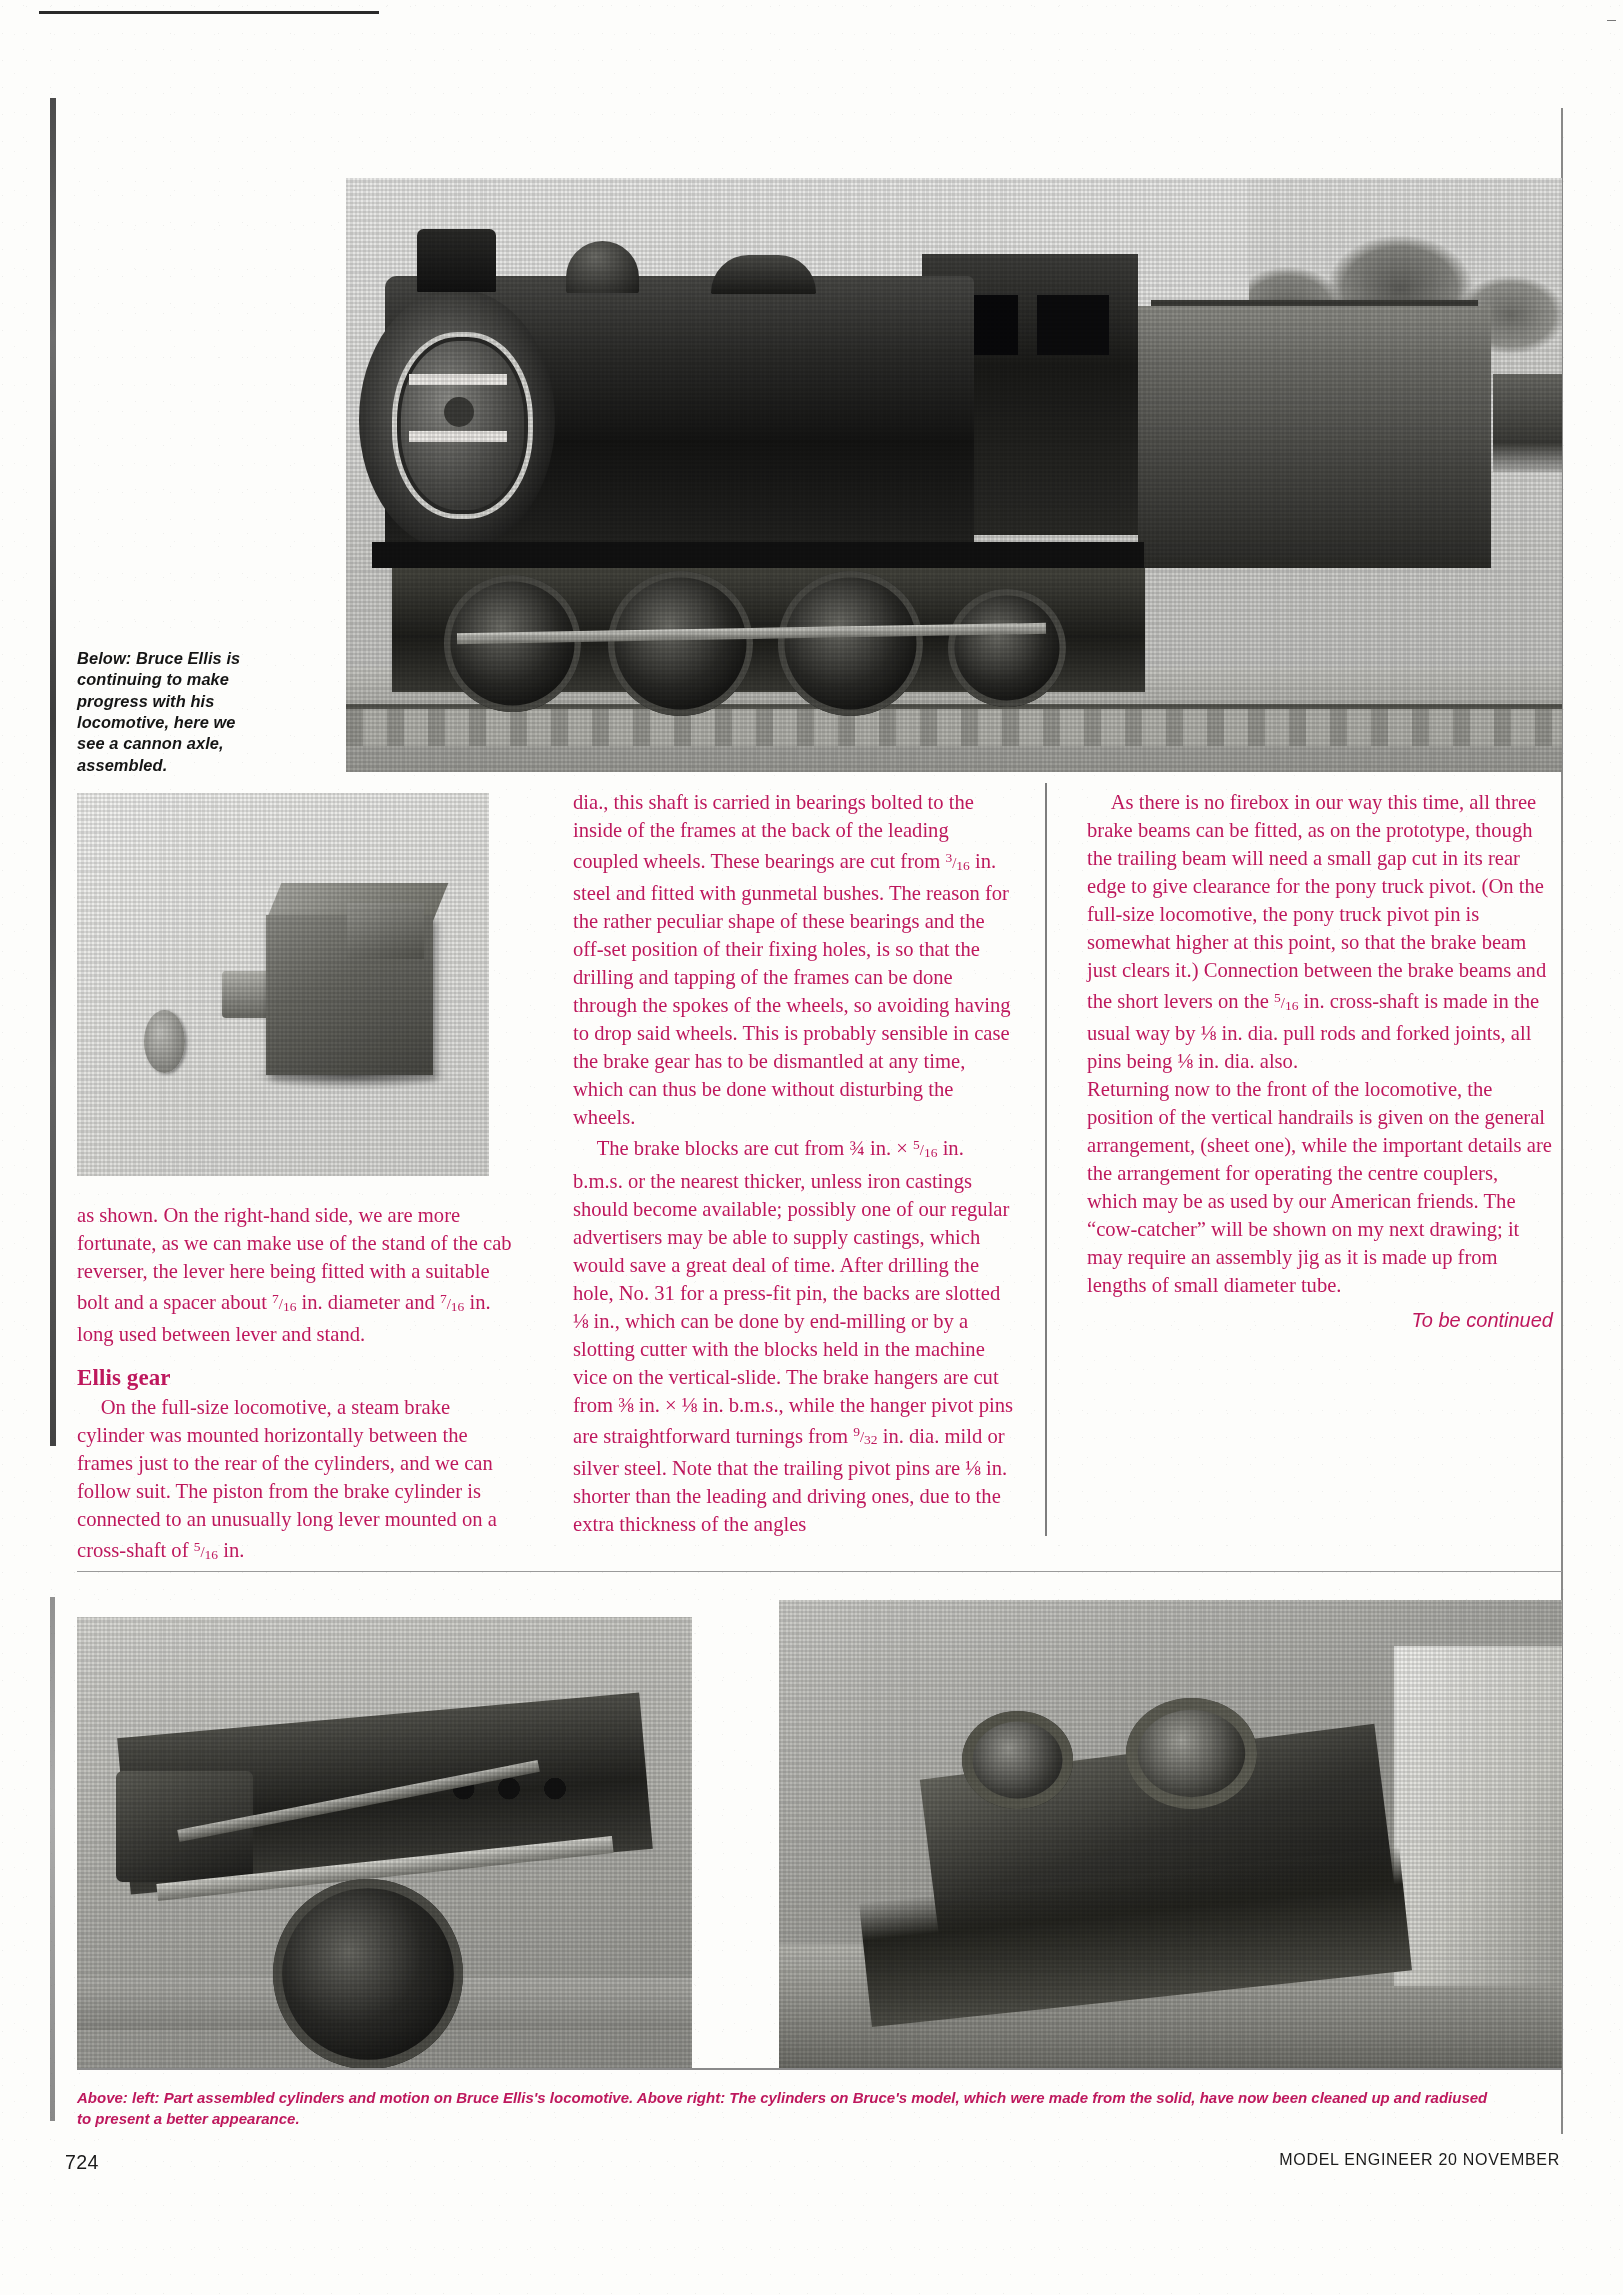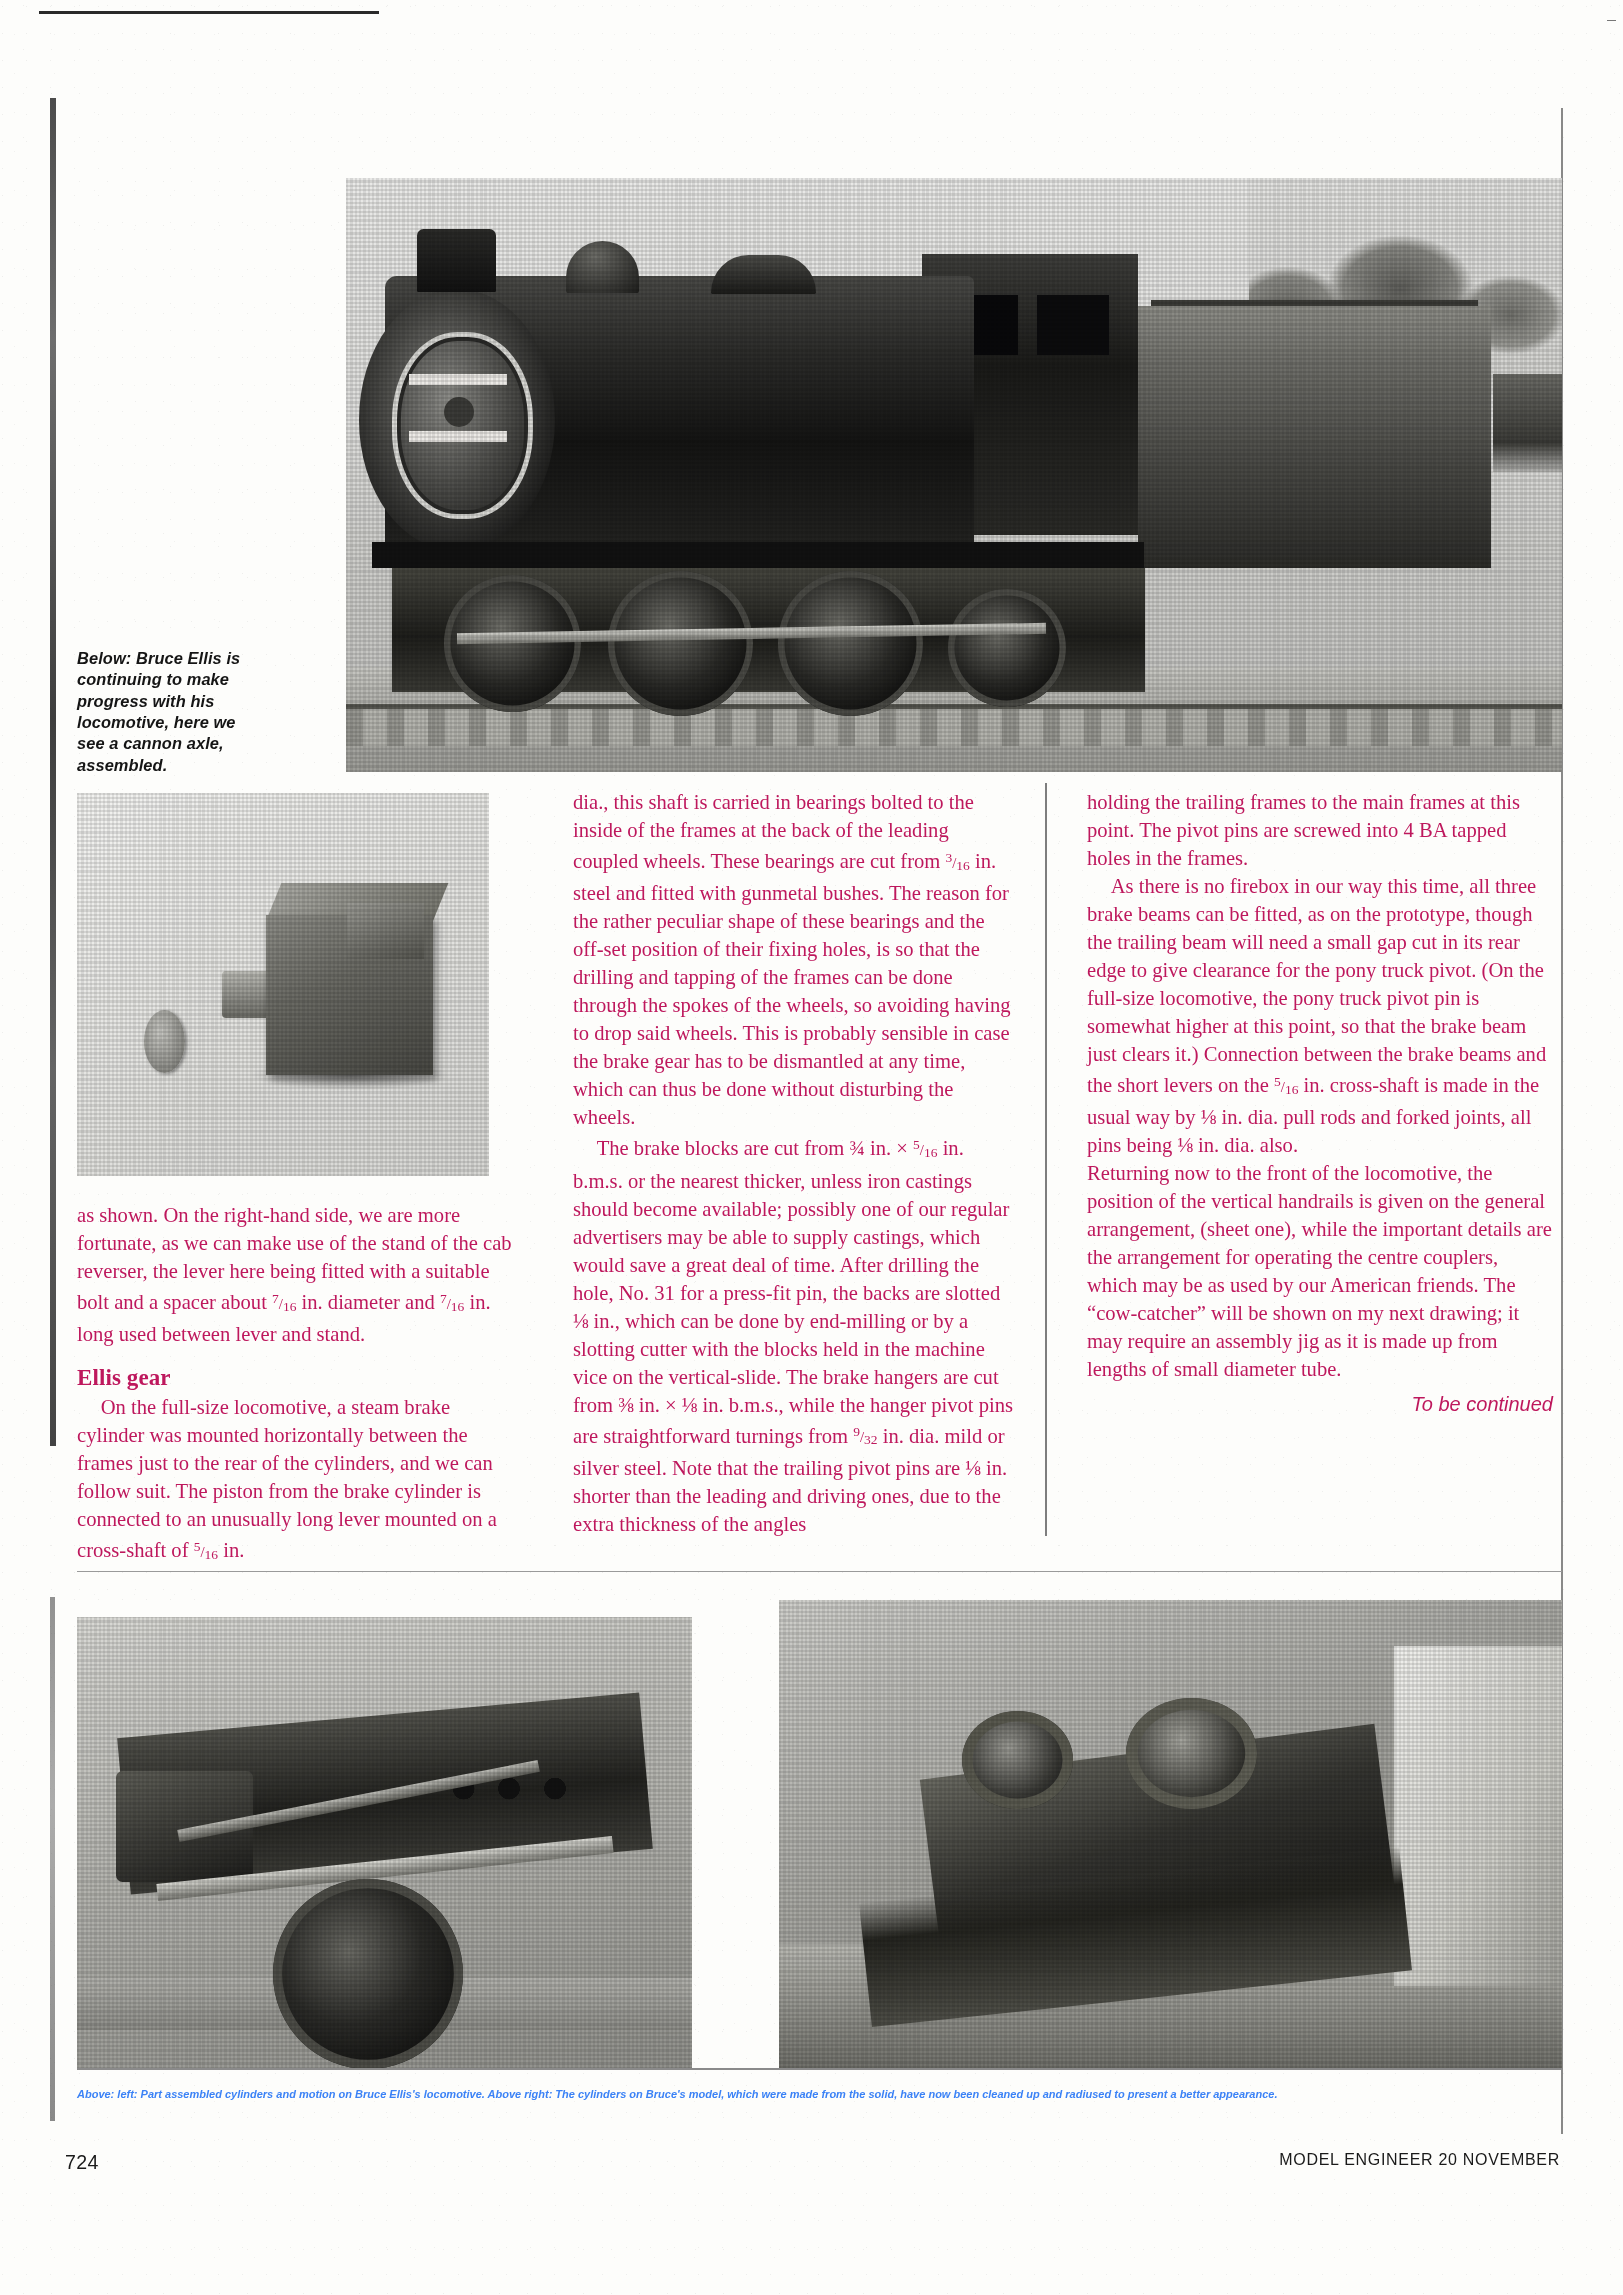--- a/index.html
+++ b/index.html
@@ -343,22 +343,22 @@
     font-size:20px;
     text-align:right;
     margin-top:6.5px;
   }
 
   
   #cap-bottom {
     position:absolute; left:77px; top:2087px; width:1427px;
     font-family:"Liberation Sans", sans-serif;
     font-style:italic; font-weight:bold;
-    font-size:11px; line-height:1.42;
-    color:#3b82f6;
+    font-size:15px; line-height:1.42;
+    color:#be185d;
   }
 
   
   .footer-left {
     position:absolute; left:65px; top:2151px;
     font-family:"Liberation Sans", sans-serif;
     font-size:19.6px; color:#1a1a1a; letter-spacing:0.3px;
   }
   .footer-right {
     position:absolute; right:63px; top:2151px;
@@ -437,21 +437,20 @@
     <p>On the full-size locomotive, a steam brake cylinder was mounted horizontally between the frames just to the rear of the cylinders, and we can follow suit. The piston from the brake cylinder is connected to an unusually long lever mounted on a cross-shaft of <span class="frac"><sup>5</sup><span class="slash">/</span><sub>16</sub></span> in.</p>
   </div>
 
   <div class="col" id="col-mid">
     <p class="noindent">dia., this shaft is carried in bearings bolted to the inside of the frames at the back of the leading coupled wheels. These bearings are cut from <span class="frac"><sup>3</sup><span class="slash">/</span><sub>16</sub></span> in. steel and fitted with gunmetal bushes. The reason for the rather peculiar shape of these bearings and the off-set position of their fixing holes, is so that the drilling and tapping of the frames can be done through the spokes of the wheels, so avoiding having to drop said wheels. This is probably sensible in case the brake gear has to be dismantled at any time, which can thus be done without disturbing the wheels.</p>
 
     <p>The brake blocks are cut from ¾ in. × <span class="frac"><sup>5</sup><span class="slash">/</span><sub>16</sub></span> in. b.m.s. or the nearest thicker, unless iron castings should become available; possibly one of our regular advertisers may be able to supply castings, which would save a great deal of time. After drilling the hole, No. 31 for a press-fit pin, the backs are slotted ⅛ in., which can be done by end-milling or by a slotting cutter with the blocks held in the machine vice on the vertical-slide. The brake hangers are cut from ⅜ in. × ⅛ in. b.m.s., while the hanger pivot pins are straightforward turnings from <span class="frac"><sup>9</sup><span class="slash">/</span><sub>32</sub></span> in. dia. mild or silver steel. Note that the trailing pivot pins are ⅛ in. shorter than the leading and driving ones, due to the extra thickness of the angles</p>
   </div>
 
   <div class="col" id="col-right">
-    <p class="noindent">holding the trailing frames to the main frames at this point. The pivot pins are screwed into 4 BA tapped holes in the frames.</p>
 
     <p>As there is no firebox in our way this time, all three brake beams can be fitted, as on the prototype, though the trailing beam will need a small gap cut in its rear edge to give clearance for the pony truck pivot. (On the full-size locomotive, the pony truck pivot pin is somewhat higher at this point, so that the brake beam just clears it.) Connection between the brake beams and the short levers on the <span class="frac"><sup>5</sup><span class="slash">/</span><sub>16</sub></span> in. cross-shaft is made in the usual way by ⅛ in. dia. pull rods and forked joints, all pins being ⅛ in. dia. also.</p>
 
     <p class="noindent">Returning now to the front of the locomotive, the position of the vertical handrails is given on the general arrangement, (sheet one), while the important details are the arrangement for operating the centre couplers, which may be as used by our American friends. The “cow-catcher” will be shown on my next drawing; it may require an assembly jig as it is made up from lengths of small diameter tube.</p>
 
 
     <div class="tbc">To be continued</div>
   </div>
 
   <div class="hr-mid"></div>

